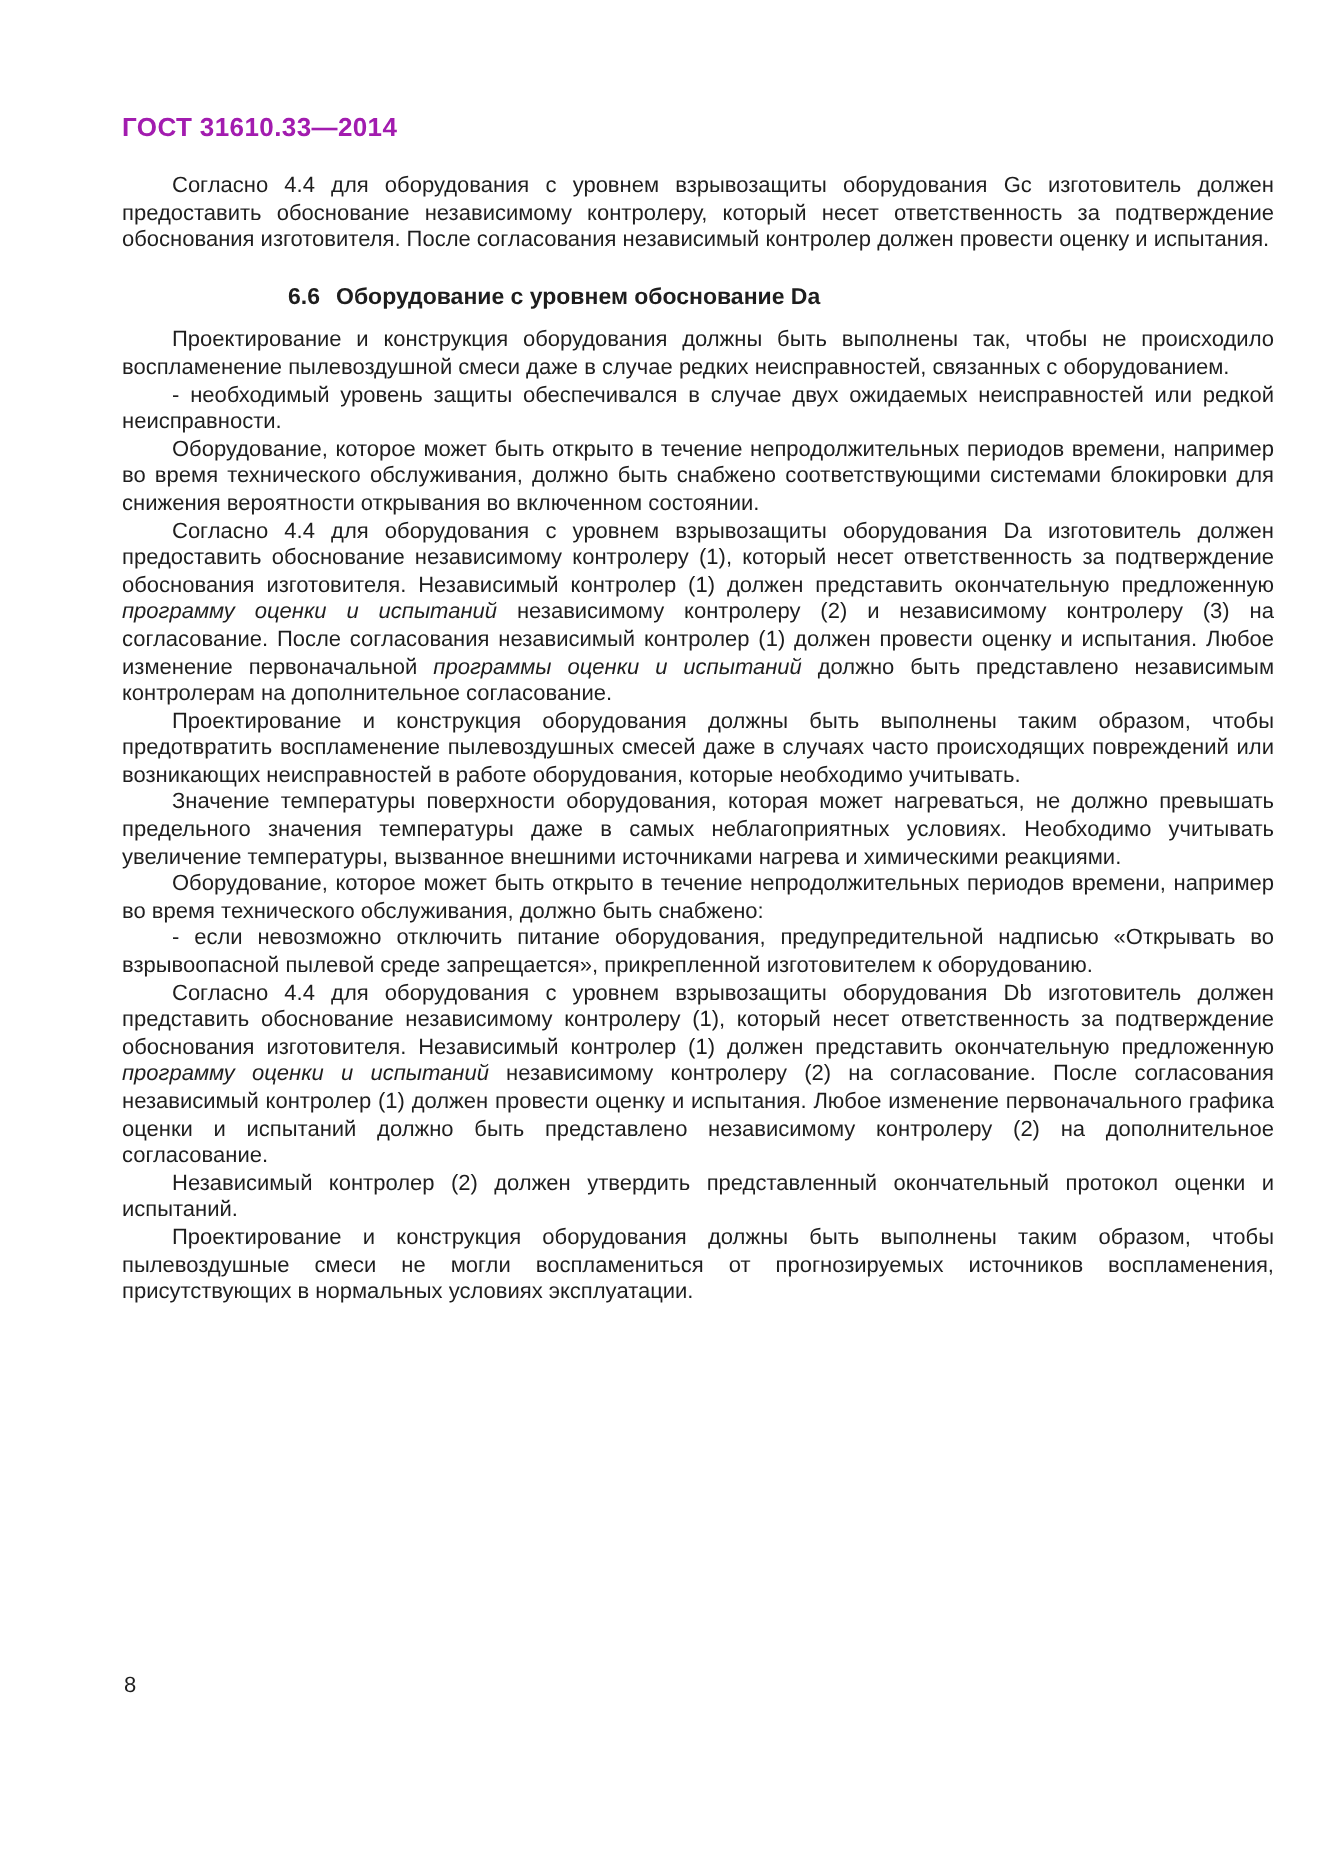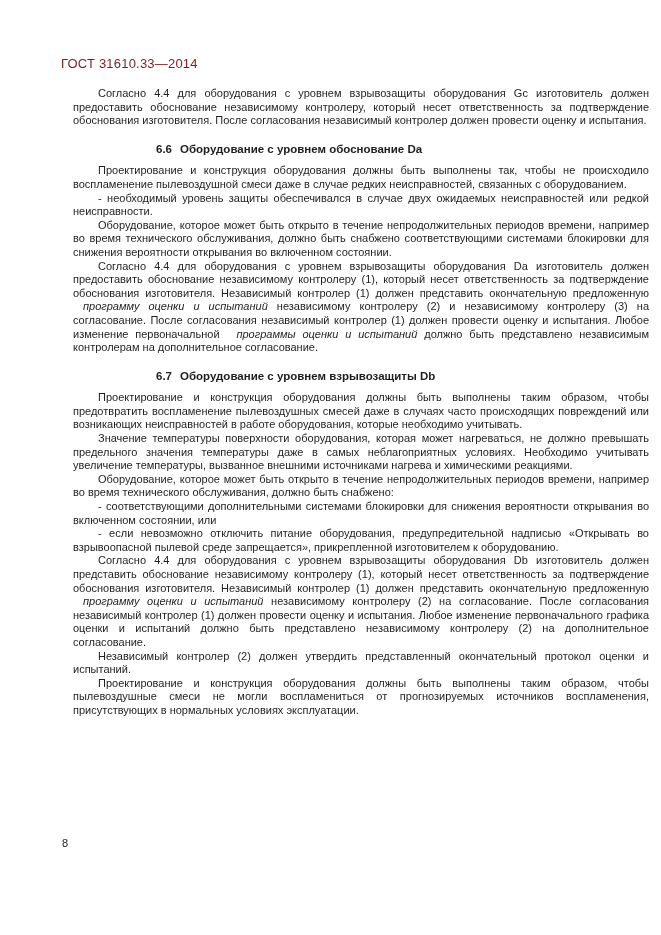--- a/index.html
+++ b/index.html
@@ -10,27 +10,27 @@
     background: #ffffff;
     overflow: hidden;
     font-family: "Liberation Sans", sans-serif;
     color: #1e1e1e;
   }
   .doc-header {
     position: absolute;
     left: 61px;
     top: 56px;
     font-size: 13px;
-    font-weight: normal;
+    font-weight: bold;
     letter-spacing: 0.2px;
-    color: #7f1d1d;
+    color: #a21caf;
   }
   .doc-body {
     position: absolute;
-    left: 73px;
+    left: 61px;
     top: 87px;
     width: 576px;
     font-size: 11px;
     line-height: 13.6px;
     text-align: justify;
     hyphens: auto;
     -webkit-hyphens: auto;
   }
   .doc-body p.par {
     margin: 0;
@@ -38,21 +38,21 @@
   }
   .section-heading {
     font-weight: bold;
     font-size: 11.5px;
     margin: 15px 0 8px 0;
     padding-left: 38px;
     text-align: left;
     text-indent: 0;
   }
   .heading-number { margin-right: 8px; padding-left: 45px; }
-  .run-italic { font-style: italic; margin-left: 10px; }
+  .run-italic { font-style: italic; }
   .page-number {
     position: absolute;
     left: 62px;
     top: 837px;
     font-size: 11px;
     color: #1e1e1e;
   }
 </style>
 </head>
 <body>
@@ -60,25 +60,23 @@
 <div class="page">
   <div class="doc-header">ГОСТ 31610.33—2014</div>
 
   <div class="doc-body" id="doc-body">
       <p class="par"><span class="run-normal">Согласно 4.4 для оборудования с уровнем взрывозащиты оборудования Gc изготовитель должен предоставить обоснование независимому контролеру, который несет ответственность за подтверждение обоснования изготовителя. После согласования независимый контролер должен провести оценку и испытания.</span></p>
       <div class="section-heading"><span class="heading-number">6.6</span><span>Оборудование с уровнем обоснование Da</span></div>
       <p class="par"><span class="run-normal">Проектирование и конструкция оборудования должны быть выполнены так, чтобы не происходило воспламенение пылевоздушной смеси даже в случае редких неисправностей, связанных с оборудованием.</span></p>
       <p class="par"><span class="run-normal">- необходимый уровень защиты обеспечивался в случае двух ожидаемых неисправностей или редкой неисправности.</span></p>
       <p class="par"><span class="run-normal">Оборудование, которое может быть открыто в течение непродолжительных периодов времени, например во время технического обслуживания, должно быть снабжено соответствующими системами блокировки для снижения вероятности открывания во включенном состоянии.</span></p>
       <p class="par"><span class="run-normal">Согласно 4.4 для оборудования с уровнем взрывозащиты оборудования Da изготовитель должен предоставить обоснование независимому контролеру (1), который несет ответственность за подтверждение обоснования изготовителя. Независимый контролер (1) должен представить окончательную предложенную </span><span class="run-italic">программу оценки и испытаний</span><span class="run-normal"> независимому контролеру (2) и независимому контролеру (3) на согласование. После согласования независимый контролер (1) должен провести оценку и испытания. Любое изменение первоначальной </span><span class="run-italic">программы оценки и испытаний</span><span class="run-normal"> должно быть представлено независимым контролерам на дополнительное согласование.</span></p>
-      <div class="section-heading"><span class="heading-number">6.7</span><span>Оборудование с уровнем взрывозащиты Db</span></div>
       <p class="par"><span class="run-normal">Проектирование и конструкция оборудования должны быть выполнены таким образом, чтобы предотвратить воспламенение пылевоздушных смесей даже в случаях часто происходящих повреждений или возникающих неисправностей в работе оборудования, которые необходимо учитывать.</span></p>
       <p class="par"><span class="run-normal">Значение температуры поверхности оборудования, которая может нагреваться, не должно превышать предельного значения температуры даже в самых неблагоприятных условиях. Необходимо учитывать увеличение температуры, вызванное внешними источниками нагрева и химическими реакциями.</span></p>
       <p class="par"><span class="run-normal">Оборудование, которое может быть открыто в течение непродолжительных периодов времени, например во время технического обслуживания, должно быть снабжено:</span></p>
-      <p class="par"><span class="run-normal">- соответствующими дополнительными системами блокировки для снижения вероятности открывания во включенном состоянии, или</span></p>
       <p class="par"><span class="run-normal">- если невозможно отключить питание оборудования, предупредительной надписью «Открывать во взрывоопасной пылевой среде запрещается», прикрепленной изготовителем к оборудованию.</span></p>
       <p class="par"><span class="run-normal">Согласно 4.4 для оборудования с уровнем взрывозащиты оборудования Db изготовитель должен представить обоснование независимому контролеру (1), который несет ответственность за подтверждение обоснования изготовителя. Независимый контролер (1) должен представить окончательную предложенную </span><span class="run-italic">программу оценки и испытаний</span><span class="run-normal"> независимому контролеру (2) на согласование. После согласования независимый контролер (1) должен провести оценку и испытания. Любое изменение первоначального графика оценки и испытаний должно быть представлено независимому контролеру (2) на дополнительное согласование.</span></p>
       <p class="par"><span class="run-normal">Независимый контролер (2) должен утвердить представленный окончательный протокол оценки и испытаний.</span></p>
       <p class="par"><span class="run-normal">Проектирование и конструкция оборудования должны быть выполнены таким образом, чтобы пылевоздушные смеси не могли воспламениться от прогнозируемых источников воспламенения, присутствующих в нормальных условиях эксплуатации.</span></p>
     </div>
 
   <div class="page-number">8</div>
 </div>
 
 </body></html>

